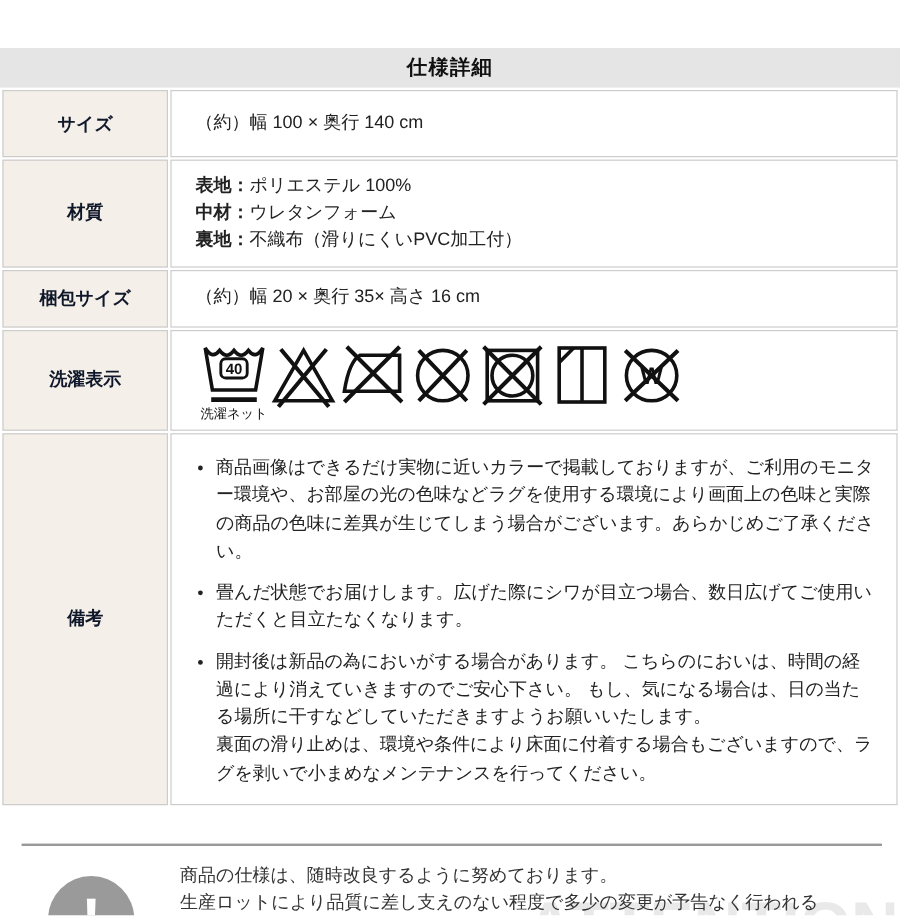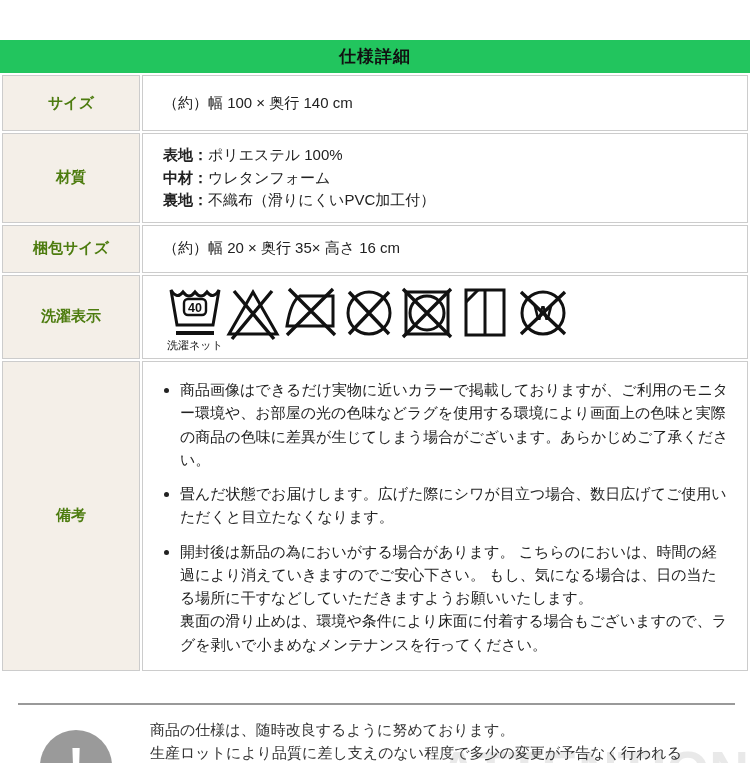--- a/index.html
+++ b/index.html
@@ -8,38 +8,38 @@
     width: 750px; height: 763px;
     font-family: "Liberation Sans", sans-serif;
     color: #222;
   }
   .page { position: relative; width: 750px; height: 763px; overflow: hidden; background: #fff; }
 
   
   .spec-header {
     margin-top: 40px;
     height: 33px;
-    background: #22c55e;
+    background: #e5e5e5;
     display: flex; align-items: center; justify-content: center;
     font-size: 17px; font-weight: bold; color: #111;
     letter-spacing: 1px;
   }
 
   
   table.spec-table {
     width: 750px;
     border-collapse: separate;
     border-spacing: 2px;
     table-layout: fixed;
   }
   table.spec-table th {
     width: 138px;
     background: #f4efe8;
     border: 1px solid #ccc;
-    font-size: 15px; font-weight: bold; color: #4d7c0f;
+    font-size: 15px; font-weight: bold; color: #0f172a;
     text-align: center; vertical-align: middle;
   }
   table.spec-table td {
     background: #fff;
     border: 1px solid #ccc;
     font-size: 15px; color: #222;
     vertical-align: middle;
     padding: 10px 20px;
     line-height: 1.5;
   }

